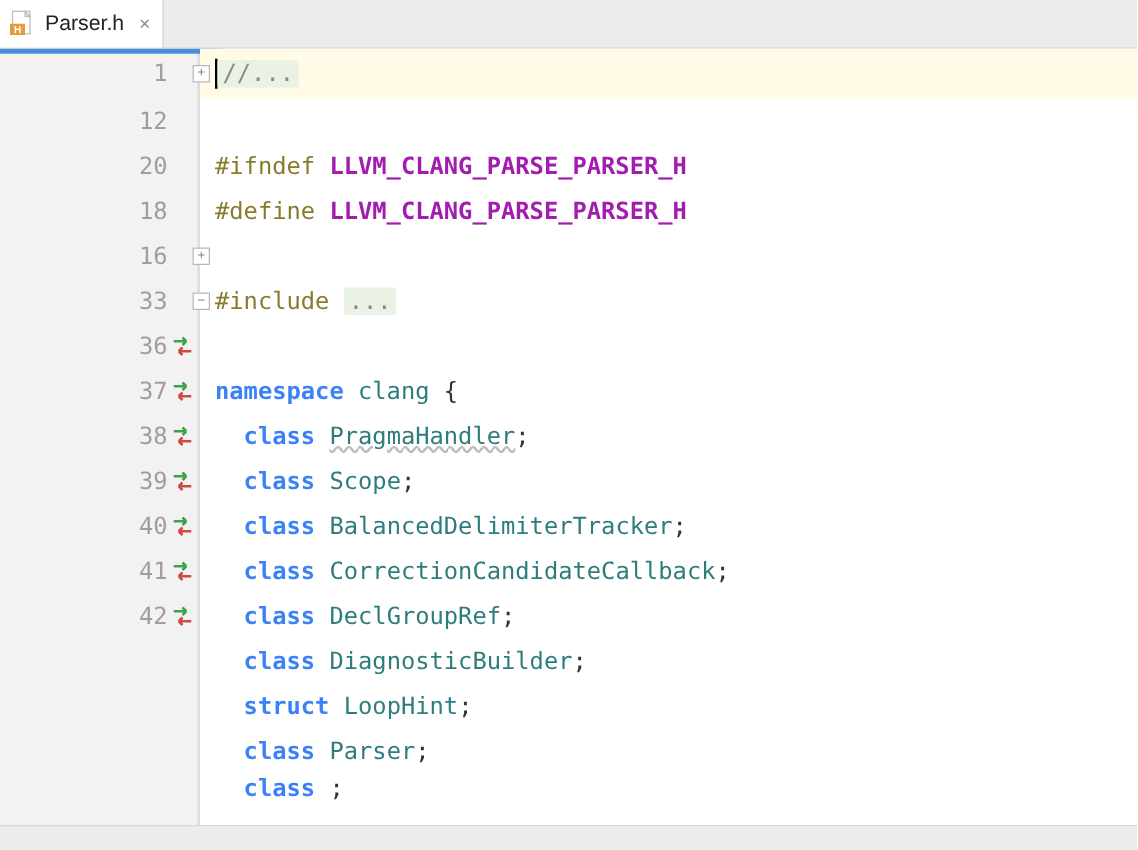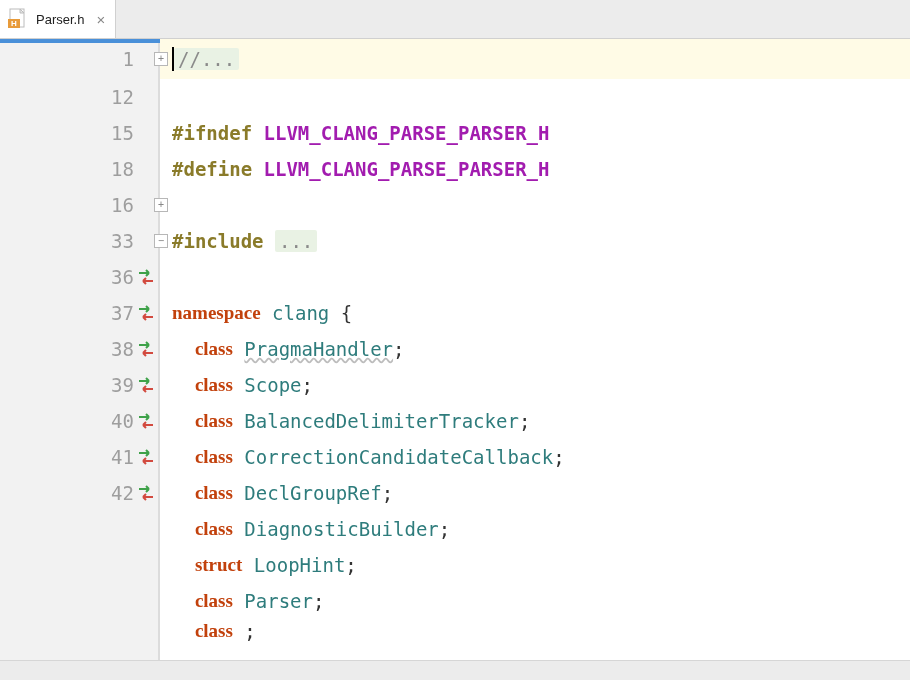--- a/index.html
+++ b/index.html
@@ -30,21 +30,21 @@
   .tab .file-icon {
     width: 22px;
     height: 22px;
     display: flex;
     align-items: center;
     justify-content: center;
     position: relative;
   }
   .tab-label {
     font-family: -apple-system, 'Helvetica Neue', Arial, sans-serif;
-    font-size: 13px;
+    font-size: 17px;
     color: #222;
   }
   .tab-close {
     font-family: Arial, sans-serif;
     color: #888;
     font-size: 15px;
     margin-left: 6px;
     cursor: pointer;
   }
   .tab-underline {
@@ -135,23 +135,23 @@
     padding: 0 4px;
     border-radius: 2px;
     display: inline-block;
   }
   .underline-wavy {
     text-decoration-line: underline;
     text-decoration-style: wavy;
     text-decoration-color: #bdbdbd;
   }
   .comment { color: #8a8a8a; }
-  .pp { color: #8a7b2a; font-weight: bold; }
+  .pp { color: #8a7b2a; font-weight: normal; }
   .macro { color: #a21caf; font-weight: bold; }
-  .kw { color: #c2410c; font-weight: bold; font-family: Liberation Serif, serif; }
+  .kw { color: #3b82f6; font-weight: bold; }
   .ident { color: #2e7c7c; }
   .punct { color: #333; }
   .cursor {
     display: inline-block;
     width: 2px;
     height: 24px;
     background: #000;
     vertical-align: middle;
     margin-right: 0px;
   }
@@ -187,21 +187,21 @@
 <div class="editor">
   <div class="gutter" id="gutter">
       <div class="gutter-row">
         <span class="line-num">1</span>
         <span class="fold-icon">+</span>
       </div>
       <div class="gutter-row">
         <span class="line-num">12</span>
       </div>
       <div class="gutter-row">
-        <span class="line-num">15</span>
+        <span class="line-num">20</span>
       </div>
       <div class="gutter-row">
         <span class="line-num">18</span>
       </div>
       <div class="gutter-row">
         <span class="line-num">16</span>
         <span class="fold-icon">+</span>
       </div>
       <div class="gutter-row">
         <span class="line-num">33</span>

